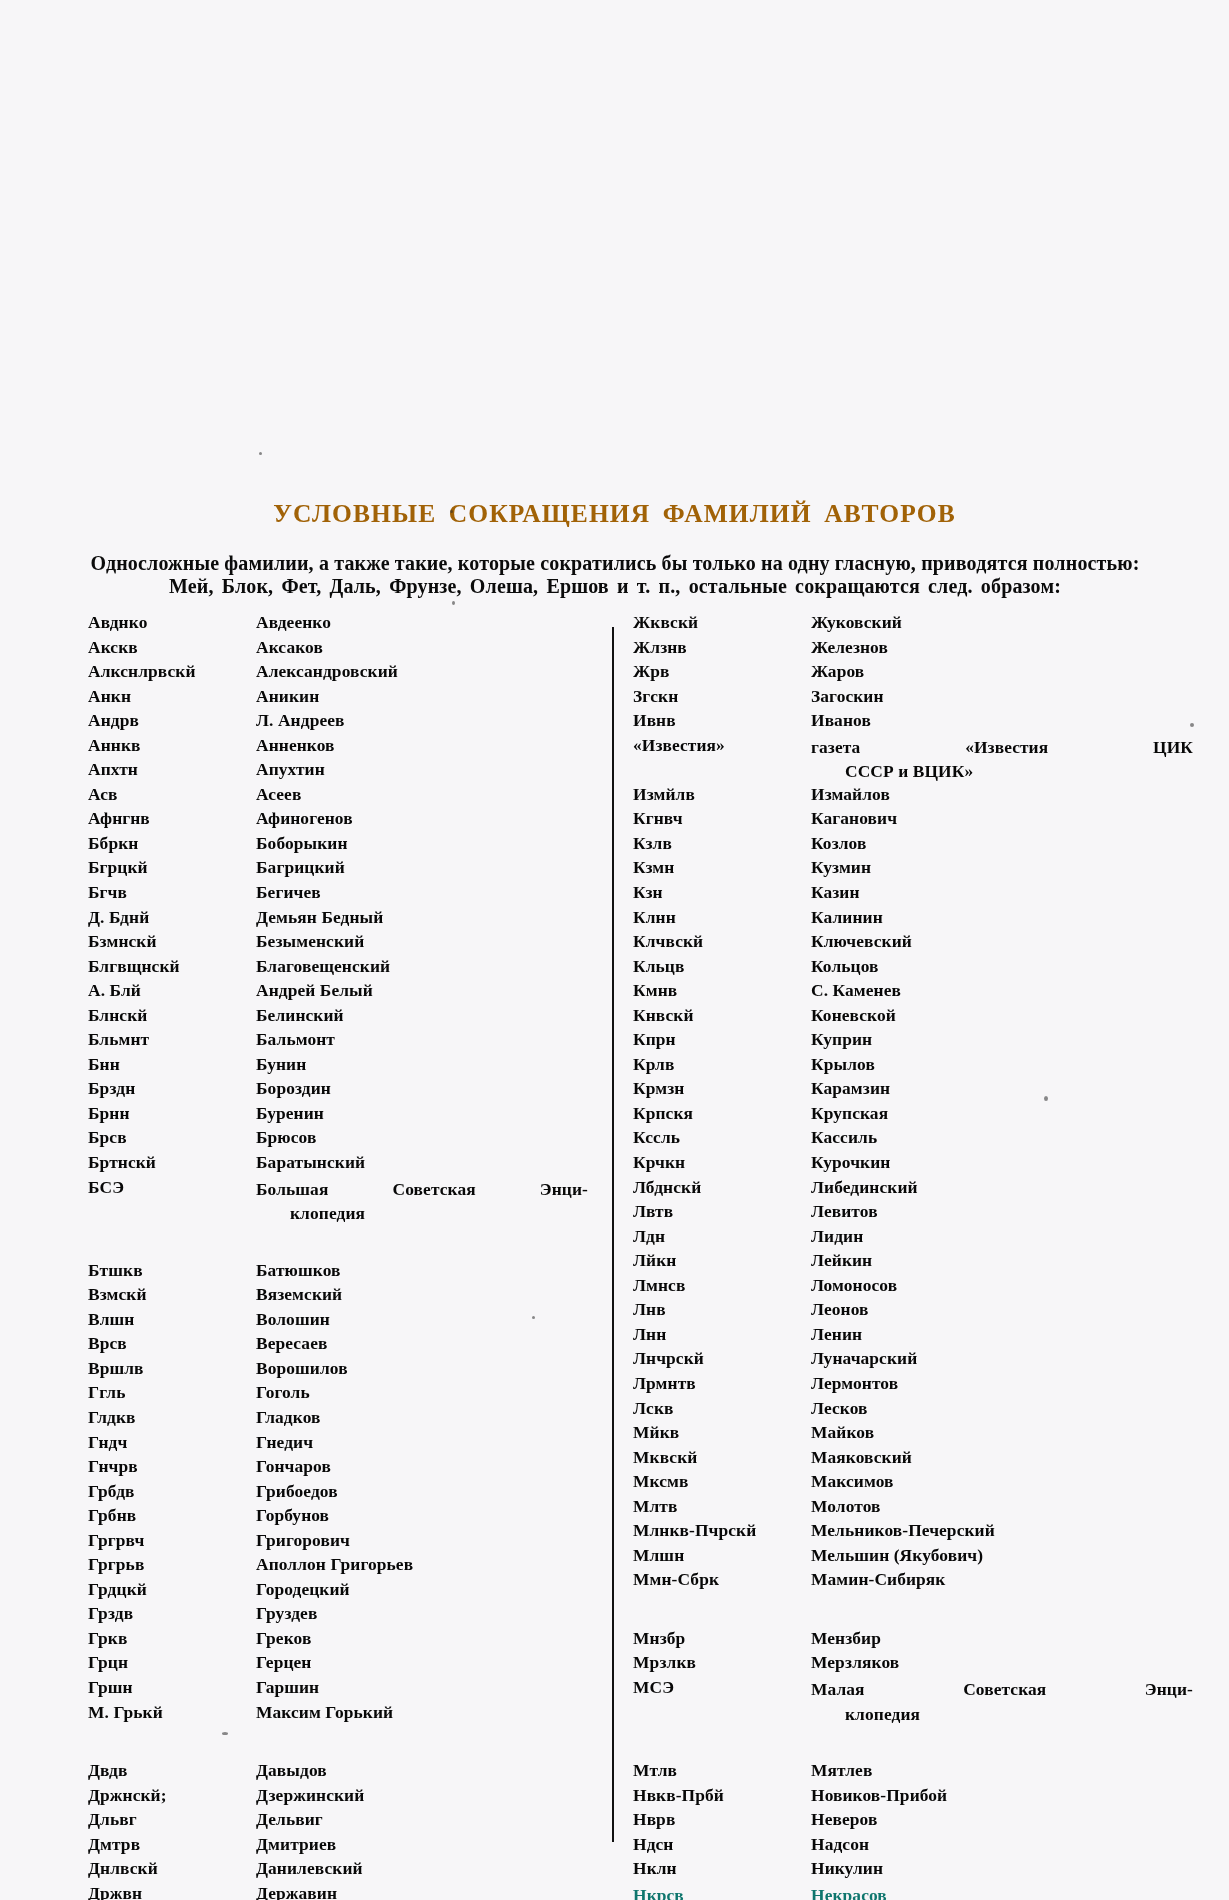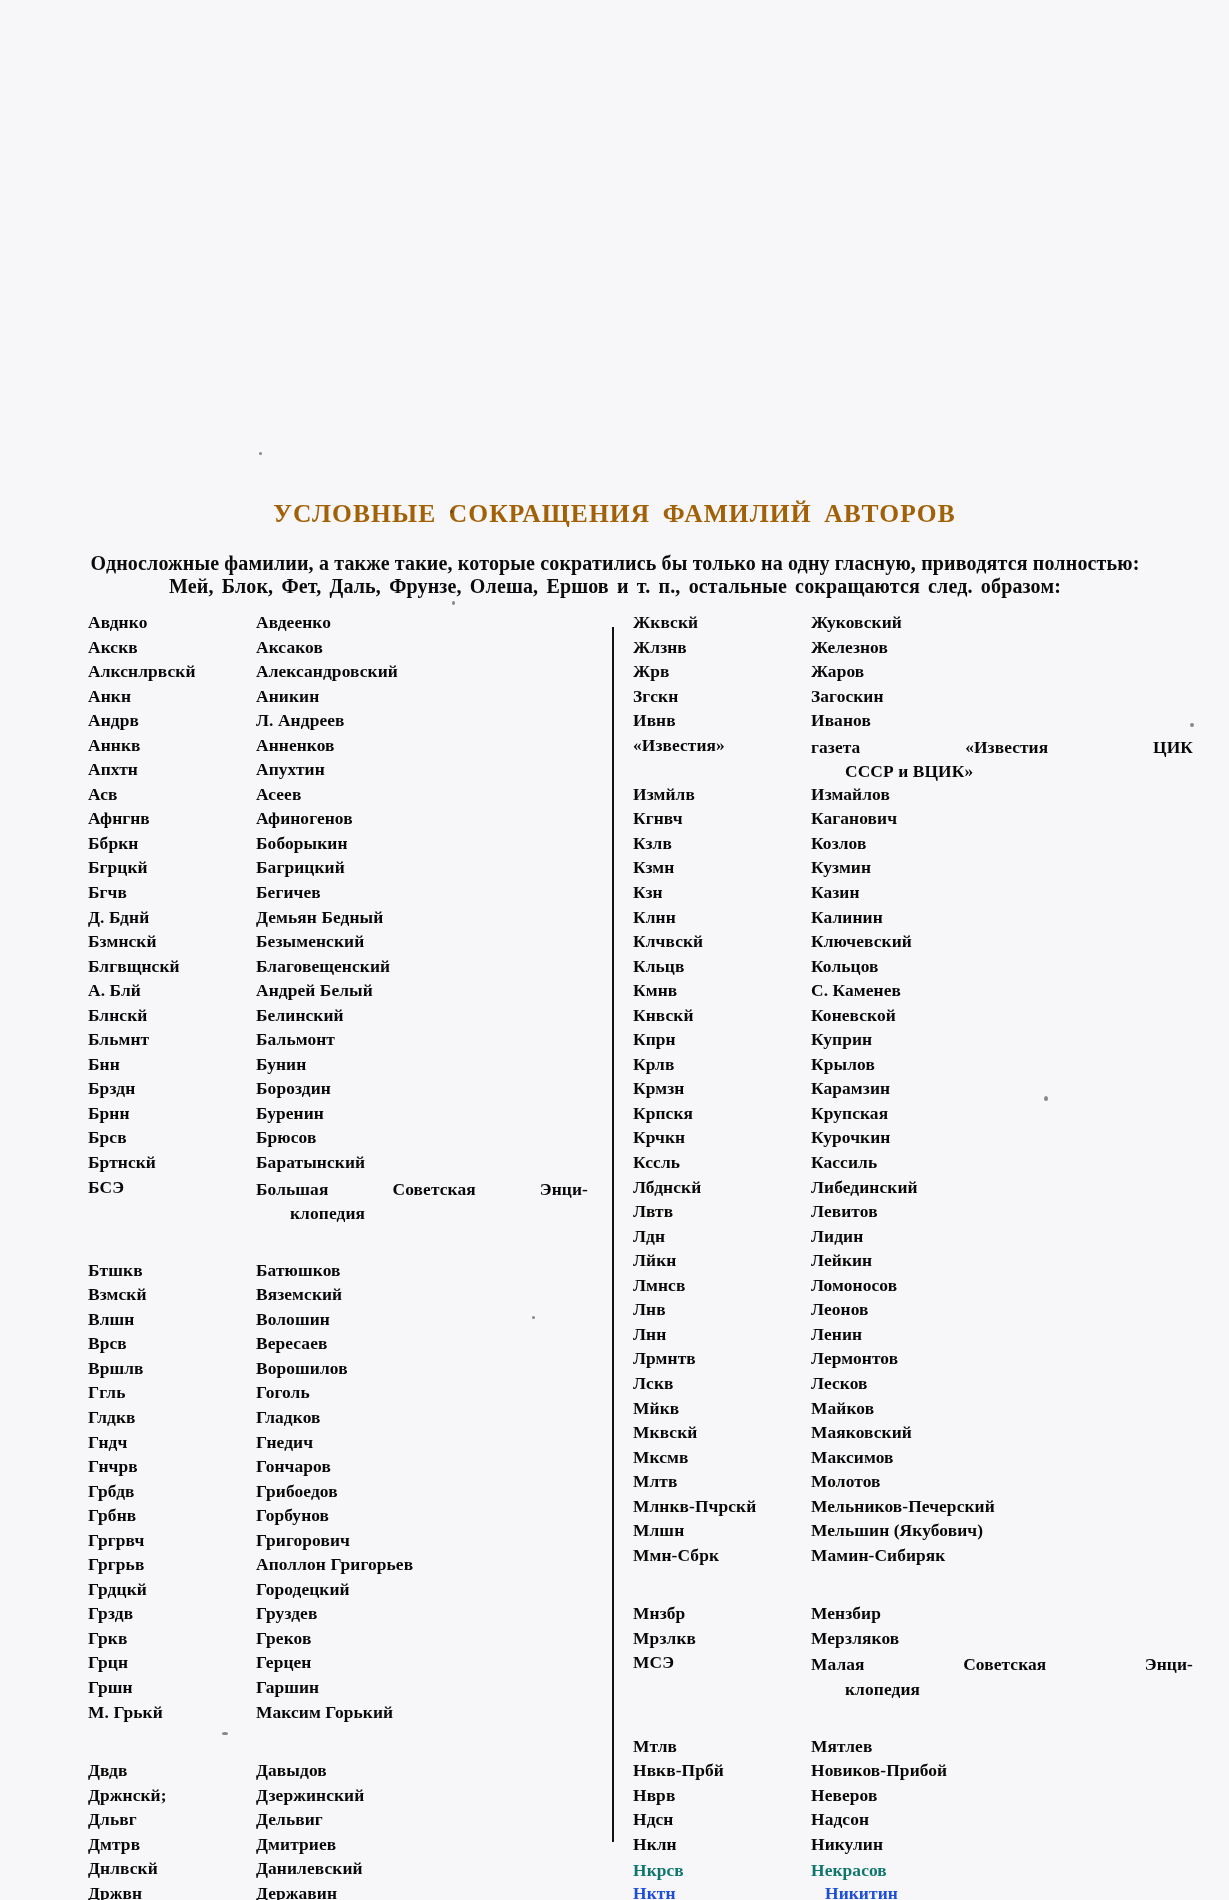--- a/index.html
+++ b/index.html
@@ -437,28 +437,28 @@
         </div>
         <div class="entry">
           <span class="abbr">Крмзн</span>
           <span class="full">Карамзин</span>
         </div>
         <div class="entry">
           <span class="abbr">Крпскя</span>
           <span class="full">Крупская</span>
         </div>
         <div class="entry">
+          <span class="abbr">Кссль</span>
+          <span class="full">Кассиль</span>
+        </div>
+        <div class="entry">
           <span class="abbr">Крчкн</span>
           <span class="full">Курочкин</span>
         </div>
         <div class="entry">
-          <span class="abbr">Кссль</span>
-          <span class="full">Кассиль</span>
-        </div>
-        <div class="entry">
           <span class="abbr">Лбднскй</span>
           <span class="full">Либединский</span>
         </div>
         <div class="entry">
           <span class="abbr">Лвтв</span>
           <span class="full">Левитов</span>
         </div>
         <div class="entry">
           <span class="abbr">Лдн</span>
           <span class="full">Лидин</span>
@@ -471,20 +471,24 @@
           <span class="abbr">Лмнсв</span>
           <span class="full">Ломоносов</span>
         </div>
         <div class="entry">
           <span class="abbr">Лнв</span>
           <span class="full">Леонов</span>
         </div>
         <div class="entry">
           <span class="abbr">Лнн</span>
           <span class="full">Ленин</span>
+        </div>
+        <div class="entry">
+          <span class="abbr">Лнчрскй</span>
+          <span class="full">Луначарский</span>
         </div>
         <div class="entry">
           <span class="abbr">Лрмнтв</span>
           <span class="full">Лермонтов</span>
         </div>
         <div class="entry">
           <span class="abbr">Лскв</span>
           <span class="full">Лесков</span>
         </div>
         <div class="entry">

